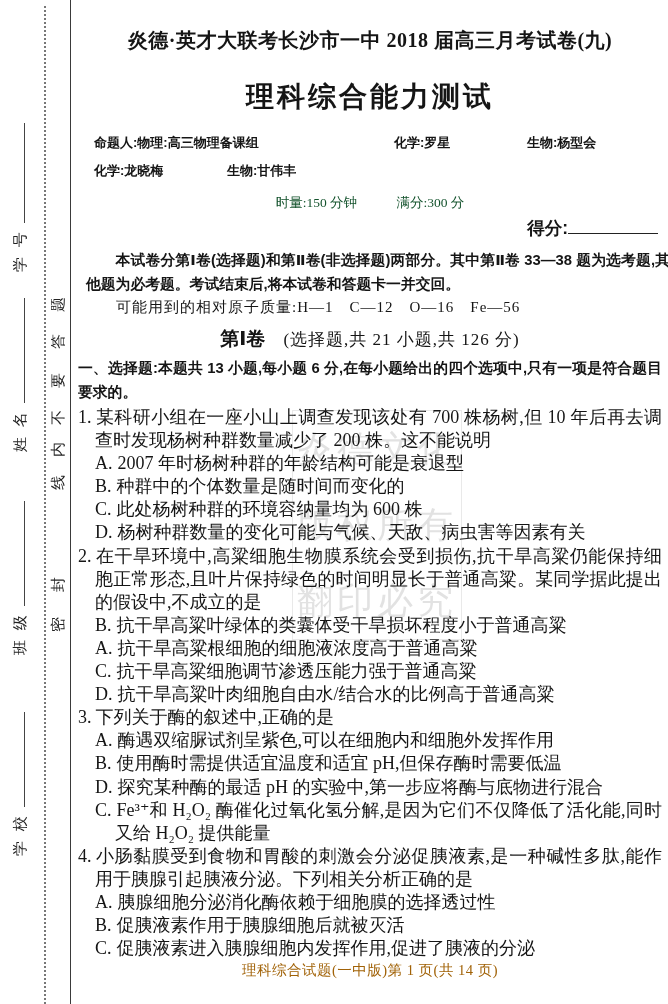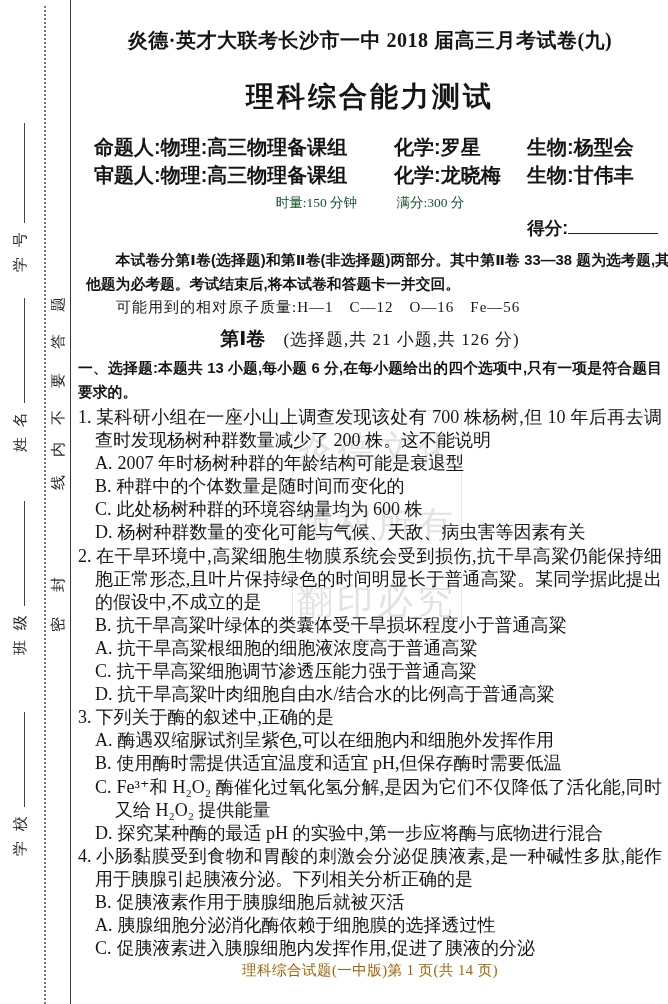--- a/index.html
+++ b/index.html
@@ -49,21 +49,21 @@
     font-family:"Liberation Serif","DejaVu Serif",serif;font-weight:bold;
     font-size:20px;white-space:nowrap;letter-spacing:0.5px;
   }
   .title{
     position:absolute;top:78px;left:0;width:584px;margin:0;text-align:center;
     font-family:"Liberation Sans","DejaVu Sans",sans-serif;font-weight:bold;
     font-size:28px;letter-spacing:3px;
   }
   .staff{
     position:absolute;left:16px;width:552px;display:flex;
-    font-family:"Liberation Sans","DejaVu Sans",sans-serif;font-weight:bold;font-size:20px;
+    font-family:"Liberation Sans","DejaVu Sans",sans-serif;font-weight:bold;font-size:13px;
     white-space:nowrap;
   }
   .staff .g1{width:300px;} .staff .g2{width:133px;} .staff .g3{flex:1;}
   .r1{top:134px;} .r2{top:162px;}
   .meta{
     position:absolute;top:194px;left:0;width:584px;text-align:center;font-size:13.5px;color:#14532d;
   }
   .meta span{margin:0 18px;}
   .score{
     position:absolute;top:216px;right:4px;
@@ -143,21 +143,20 @@
 
     <div class="banner">炎德·英才大联考长沙市一中 2018 届高三月考试卷(九)</div>
     <h1 class="title">理科综合能力测试</h1>
 
     <div class="staff r1">
       <span class="g1">命题人:物理:高三物理备课组</span>
       <span class="g2">化学:罗星</span>
       <span class="g3">生物:杨型会</span>
     </div>
     <div class="staff r2">
-      <span class="g1">审题人:物理:高三物理备课组</span>
       <span class="g2">化学:龙晓梅</span>
       <span class="g3">生物:甘伟丰</span>
     </div>
 
     <div class="meta">
       <span>时量:150 分钟</span>
       <span>满分:300 分</span>
     </div>
 
     <div class="score">
@@ -195,30 +194,30 @@
         <div class="opt"><span class="olabel">C.</span><span>抗干旱高粱细胞调节渗透压能力强于普通高粱</span></div>
         <div class="opt"><span class="olabel">D.</span><span>抗干旱高粱叶肉细胞自由水/结合水的比例高于普通高粱</span></div>
       </div>
 
       <div class="q">
         <div class="stem">
           <span class="qnum">3.</span><span>下列关于酶的叙述中,正确的是</span>
         </div>
         <div class="opt"><span class="olabel">A.</span><span>酶遇双缩脲试剂呈紫色,可以在细胞内和细胞外发挥作用</span></div>
         <div class="opt"><span class="olabel">B.</span><span>使用酶时需提供适宜温度和适宜 pH,但保存酶时需要低温</span></div>
+        <div class="opt"><span class="olabel">D.</span><span>探究某种酶的最适 pH 的实验中,第一步应将酶与底物进行混合</span></div>
         <div class="opt"><span class="olabel">C.</span><span>Fe³⁺和 H₂O₂ 酶催化过氧化氢分解,是因为它们不仅降低了活化能,同时又给 H₂O₂ 提供能量</span></div>
-        <div class="opt"><span class="olabel">D.</span><span>探究某种酶的最适 pH 的实验中,第一步应将酶与底物进行混合</span></div>
       </div>
 
       <div class="q">
         <div class="stem">
           <span class="qnum">4.</span><span>小肠黏膜受到食物和胃酸的刺激会分泌促胰液素,是一种碱性多肽,能作用于胰腺引起胰液分泌。下列相关分析正确的是</span>
         </div>
+        <div class="opt"><span class="olabel">A.</span><span>胰腺细胞分泌消化酶依赖于细胞膜的选择透过性</span></div>
         <div class="opt"><span class="olabel">B.</span><span>促胰液素作用于胰腺细胞后就被灭活</span></div>
-        <div class="opt"><span class="olabel">A.</span><span>胰腺细胞分泌消化酶依赖于细胞膜的选择透过性</span></div>
         <div class="opt"><span class="olabel">C.</span><span>促胰液素进入胰腺细胞内发挥作用,促进了胰液的分泌</span></div>
       </div>
 
     </div>
 
     <div class="footer">理科综合试题(一中版)第 1 页(共 14 页)</div>
   </div>
 
 </div>
 

